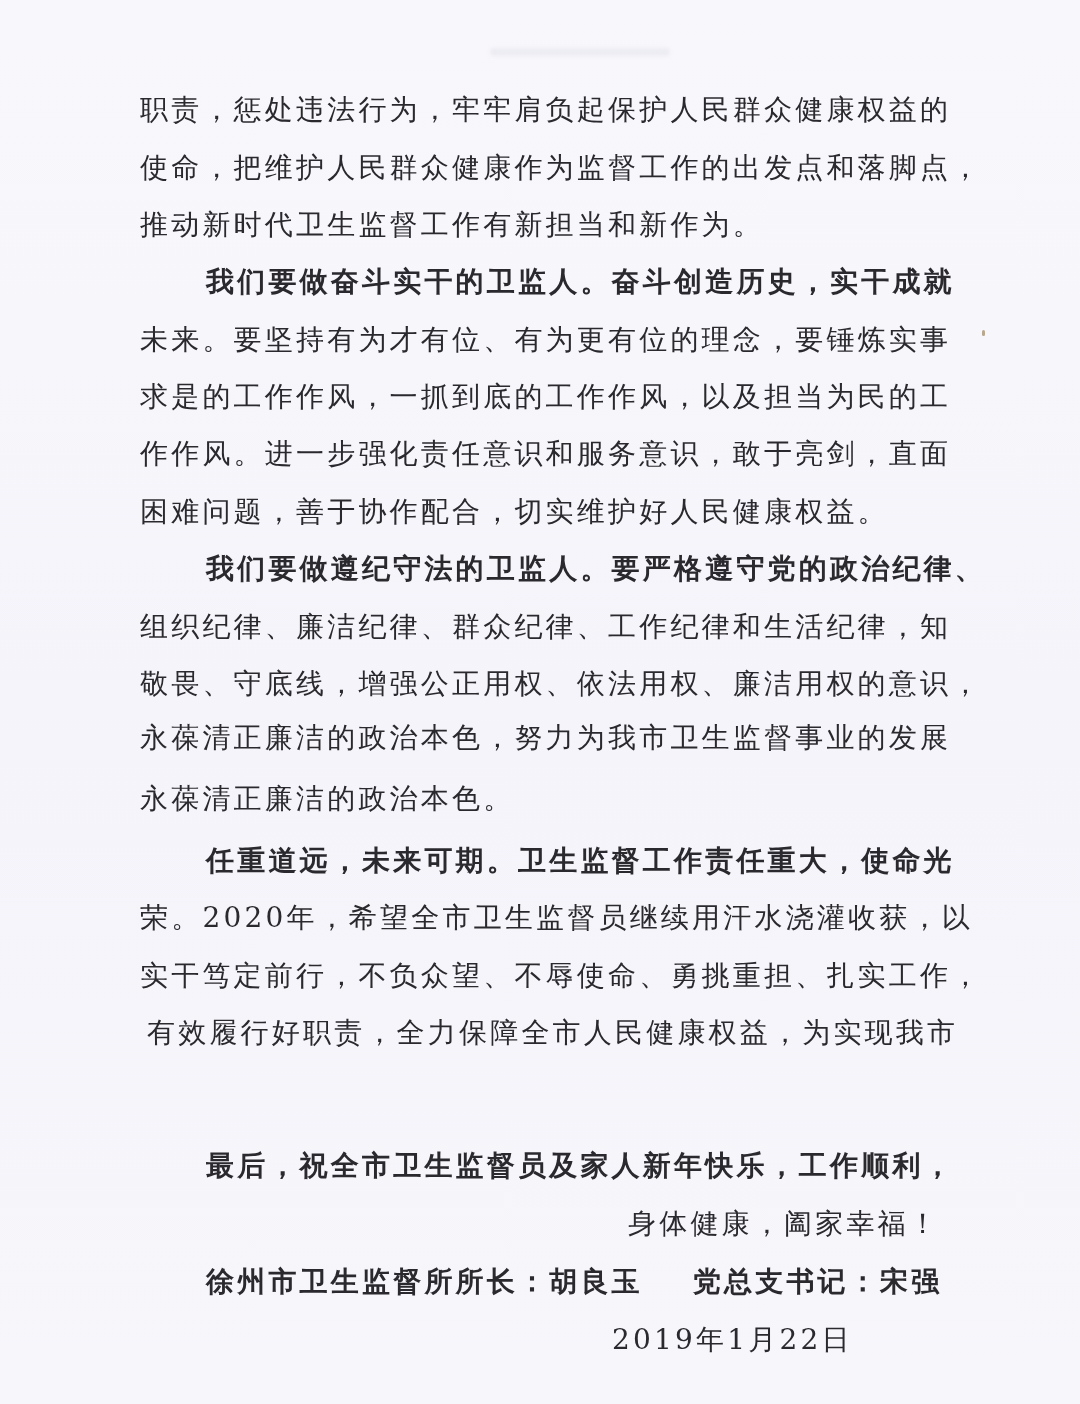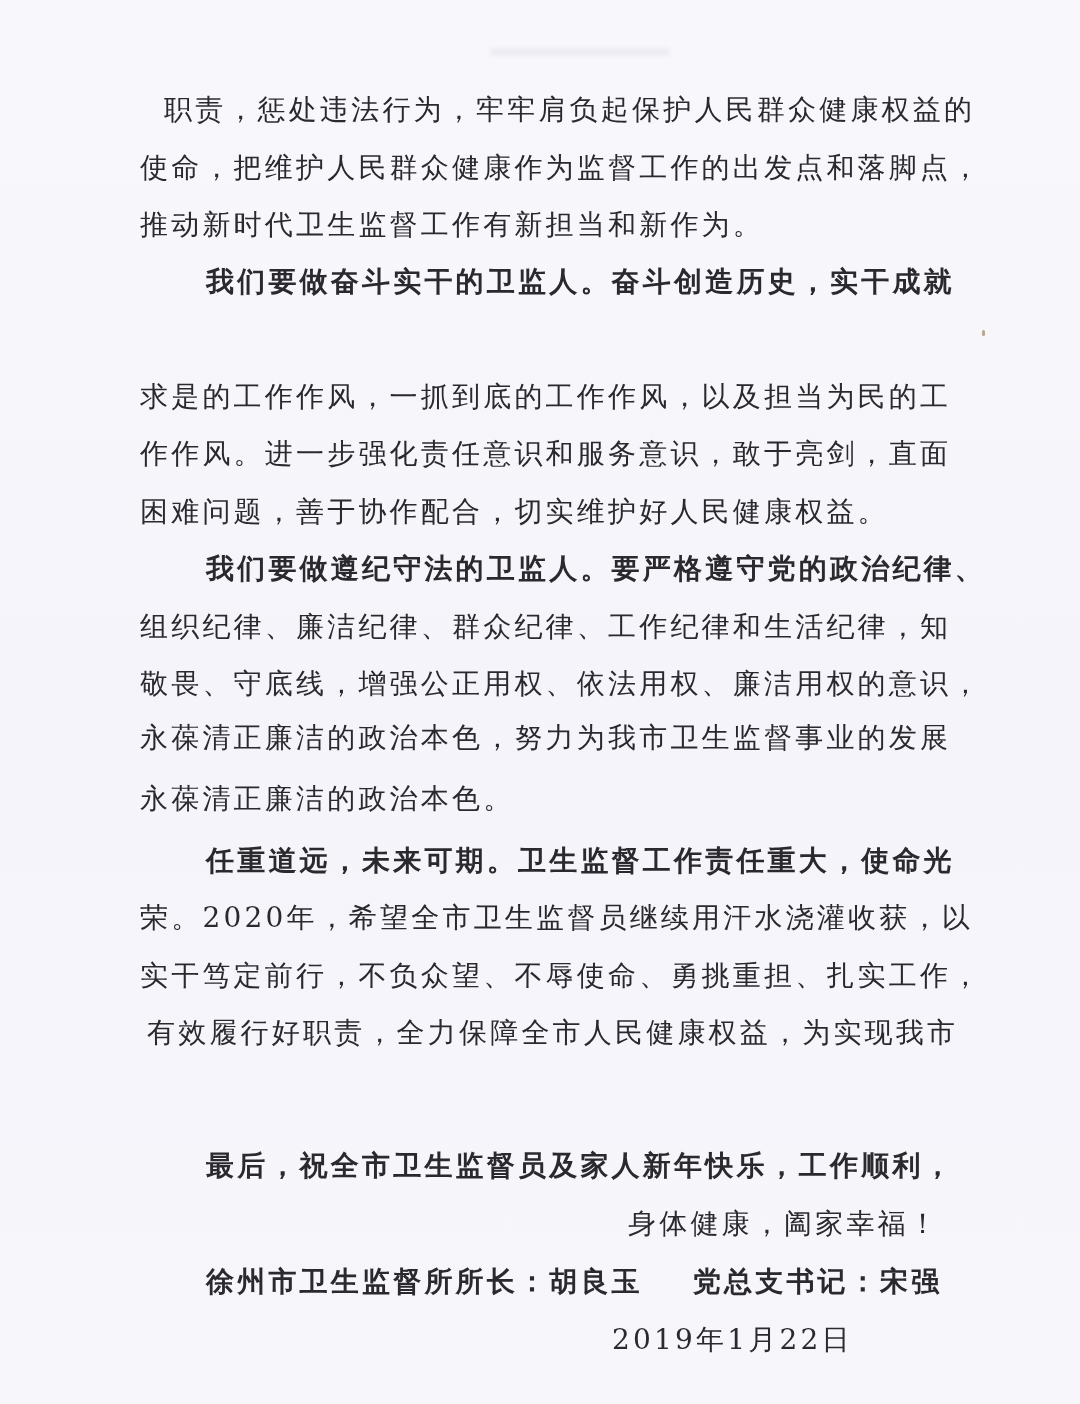--- a/index.html
+++ b/index.html
@@ -52,25 +52,26 @@
     .date-line { left: 612px; }
     .sig-gap { display: inline-block; width: 50px; }
   </style>
 </head>
 <body>
 
 <div class="page">
   <div class="bleed"></div>
   <div class="speck"></div>
 
-  <div class="line" style="top:92px;margin-left:24px;">职责，惩处违法行为，牢牢肩负起保护人民群众健康权益的</div>
+  <div class="line" style="top:92px;">职责，惩处违法行为，牢牢肩负起保护人民群众健康权益的</div>
   <div class="line" style="top:150px;">使命，把维护人民群众健康作为监督工作的出发点和落脚点，</div>
   <div class="line" style="top:207px;">推动新时代卫生监督工作有新担当和新作为。</div>
 
   <div class="line indent" style="top:264px;">我们要做奋斗实干的卫监人。奋斗创造历史，实干成就</div>
+  <div class="line" style="top:322px;">未来。要坚持有为才有位、有为更有位的理念，要锤炼实事</div>
   <div class="line" style="top:379px;">求是的工作作风，一抓到底的工作作风，以及担当为民的工</div>
   <div class="line" style="top:436px;">作作风。进一步强化责任意识和服务意识，敢于亮剑，直面</div>
   <div class="line" style="top:494px;">困难问题，善于协作配合，切实维护好人民健康权益。</div>
 
   <div class="line indent" style="top:551px;">我们要做遵纪守法的卫监人。要严格遵守党的政治纪律、</div>
   <div class="line" style="top:609px;">组织纪律、廉洁纪律、群众纪律、工作纪律和生活纪律，知</div>
   <div class="line" style="top:666px;">敬畏、守底线，增强公正用权、依法用权、廉洁用权的意识，</div>
   <div class="line" style="top:720px;">永葆清正廉洁的政治本色，努力为我市卫生监督事业的发展</div>
   <div class="line" style="top:781px;">永葆清正廉洁的政治本色。</div>
 

